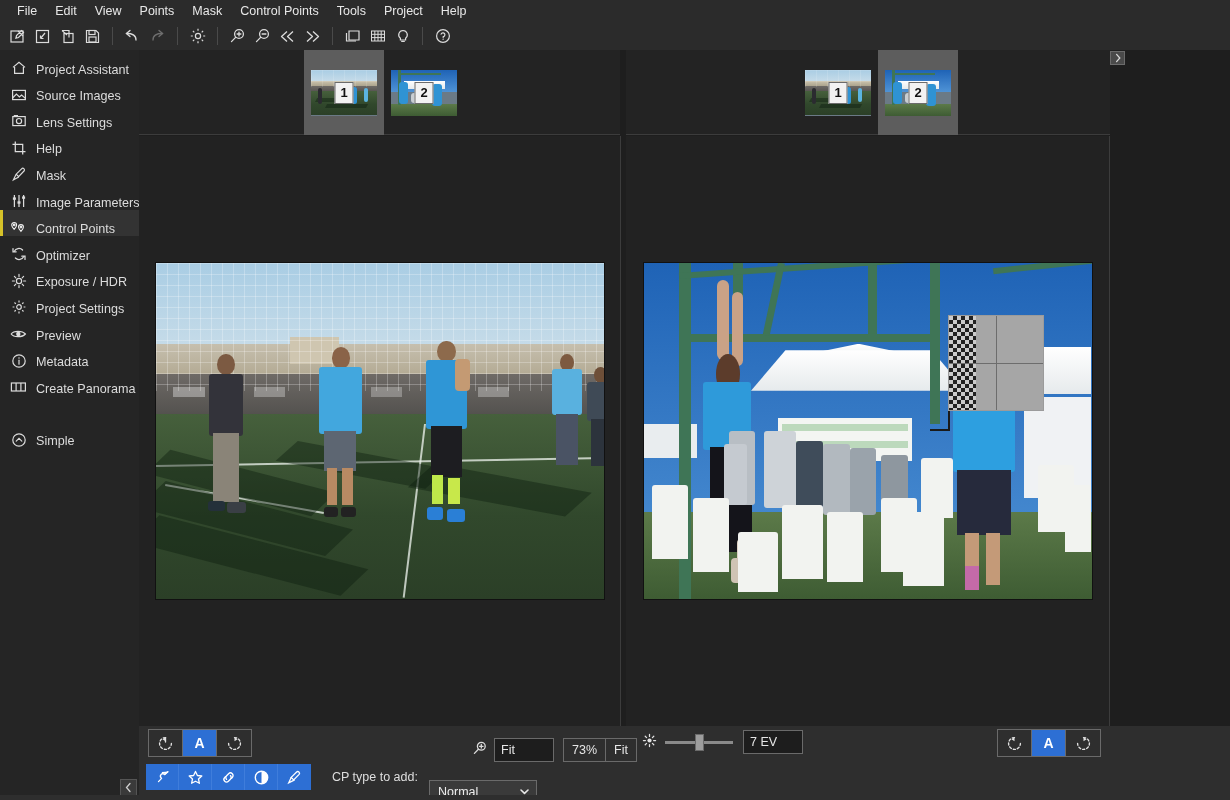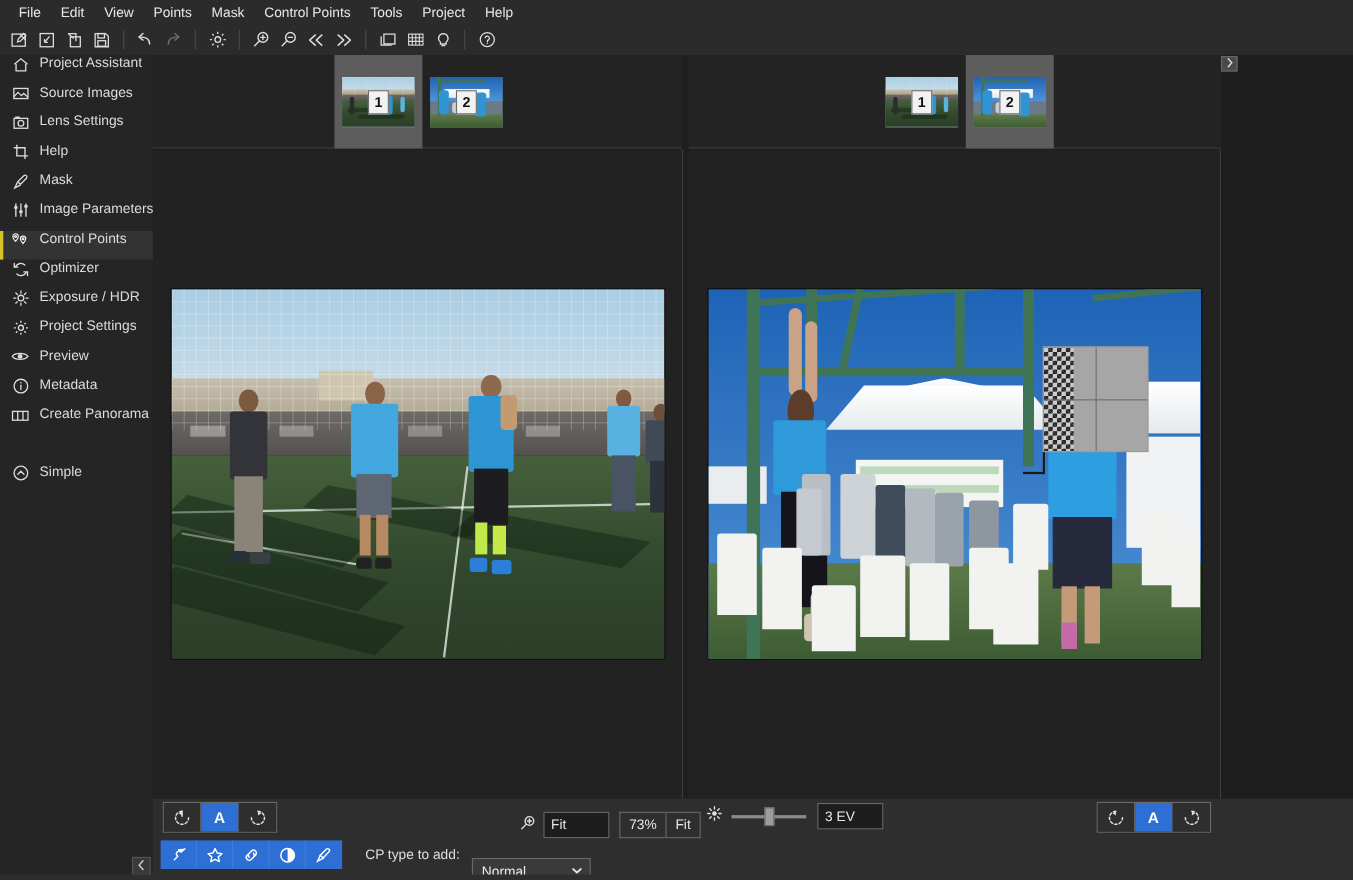--- a/index.html
+++ b/index.html
@@ -33,21 +33,21 @@
   }
   .tb-btn svg { display: block; }
   .tb-sep { width: 1px; height: 18px; background: #4a4a4a; margin: 0 7px; }
 
   
   .sidebar {
     position: absolute; top: 50px; left: 0; width: 139px; height: 750px;
     background: #252525;
   }
   .side-item {
-    position: relative; height: 26.6px; display: flex; align-items: flex-start;
+    position: relative; height: 26.6px; display: flex; align-items: flex-end;
     padding-left: 10px; gap: 9px; cursor: default;
   }
   .side-item .s-label { font-size: 12.6px; color: #dcdcdc; white-space: nowrap; }
   .side-item.active { background: #333333; }
   .side-item.active::before {
     content: ""; position: absolute; left: 0; top: 0; bottom: 0; width: 3px;
     background: #d6c229;
   }
   .side-icon { width: 17px; height: 17px; display: flex; align-items: center; justify-content: center; flex: 0 0 17px;}
   .side-gap { height: 26px; }
@@ -793,21 +793,21 @@
       <div class="zoom-group" style="left:503px; top:4px;">
         <span style="margin-right:8px">
           <svg width="15" height="15" viewBox="0 0 15 15" fill="none" stroke="#e2e2e2" stroke-width="1.25" stroke-linecap="round">
             <circle cx="7.5" cy="7.5" r="2.1" fill="#e2e2e2" stroke="none"></circle>
             <path d="M7.5 1.4 v2 M7.5 11.6 v2 M1.4 7.5 h2 M11.6 7.5 h2 M3.2 3.2 l1.4 1.4 M10.4 10.4 l1.4 1.4 M11.8 3.2 l-1.4 1.4 M4.6 10.4 l-1.4 1.4"></path>
           </svg>
         </span>
         <div class="slider-track">
           <div class="slider-knob"></div>
         </div>
-        <div class="txtfield" style="width:54px;margin-left:10px">3 EV</div>
+        <div class="txtfield" style="width:54px;margin-left:10px">7 EV</div>
       </div>
 
       <div class="segbtns" style="left:858px; top:3px;">
         <div class="segbtn">
           <svg width="17" height="17" viewBox="0 0 17 17" fill="none" stroke="#e0e0e0" stroke-width="1.35" stroke-linecap="round">
             <path d="M8.5 2.6 A5.9 5.9 0 1 0 14.4 8.5" stroke-dasharray="2.2 2"></path>
             <path d="M5.4 4.3 L8.5 2.3 L8.5 6.3" fill="#e0e0e0" stroke="none"></path>
           </svg>
         </div>
         <div class="segbtn on">

